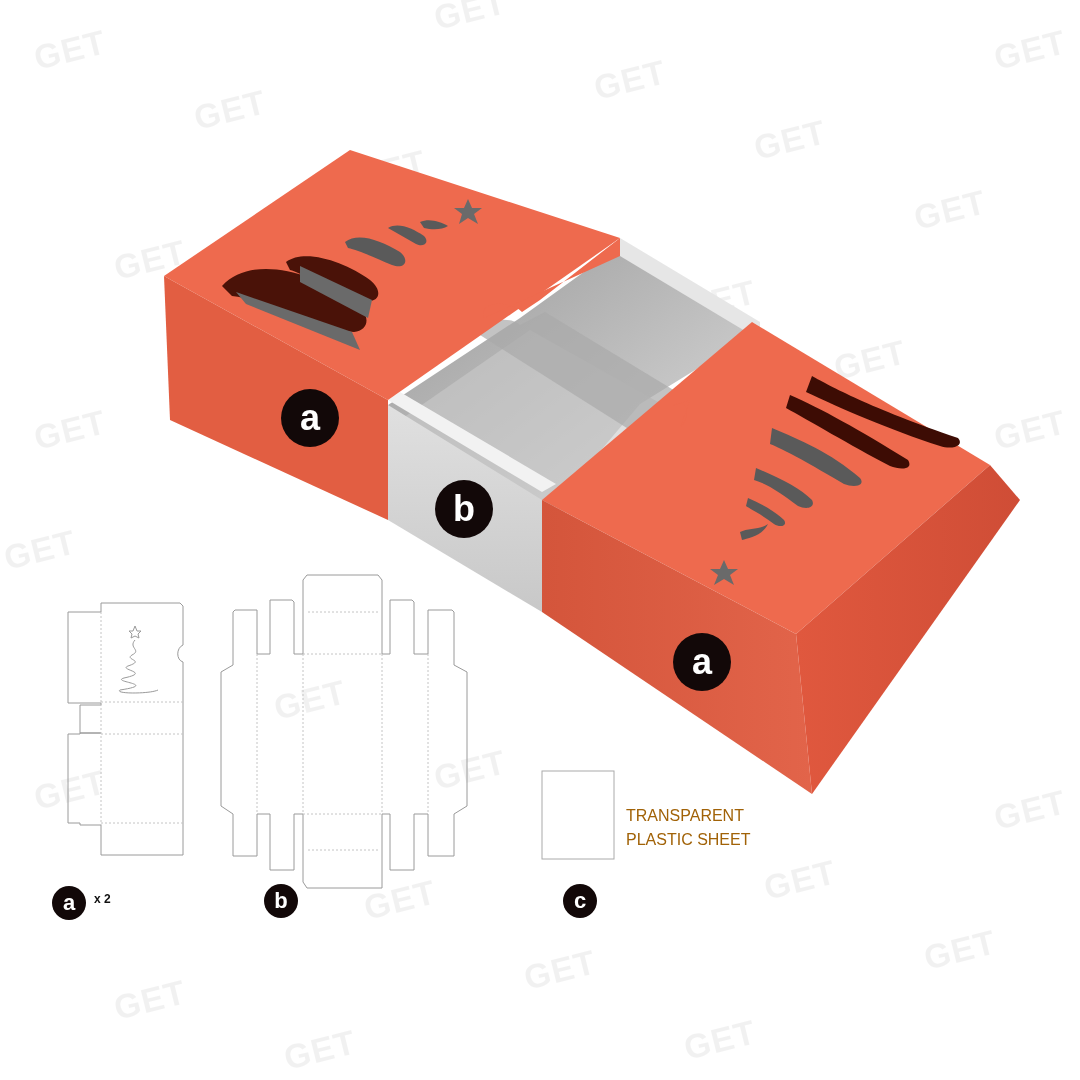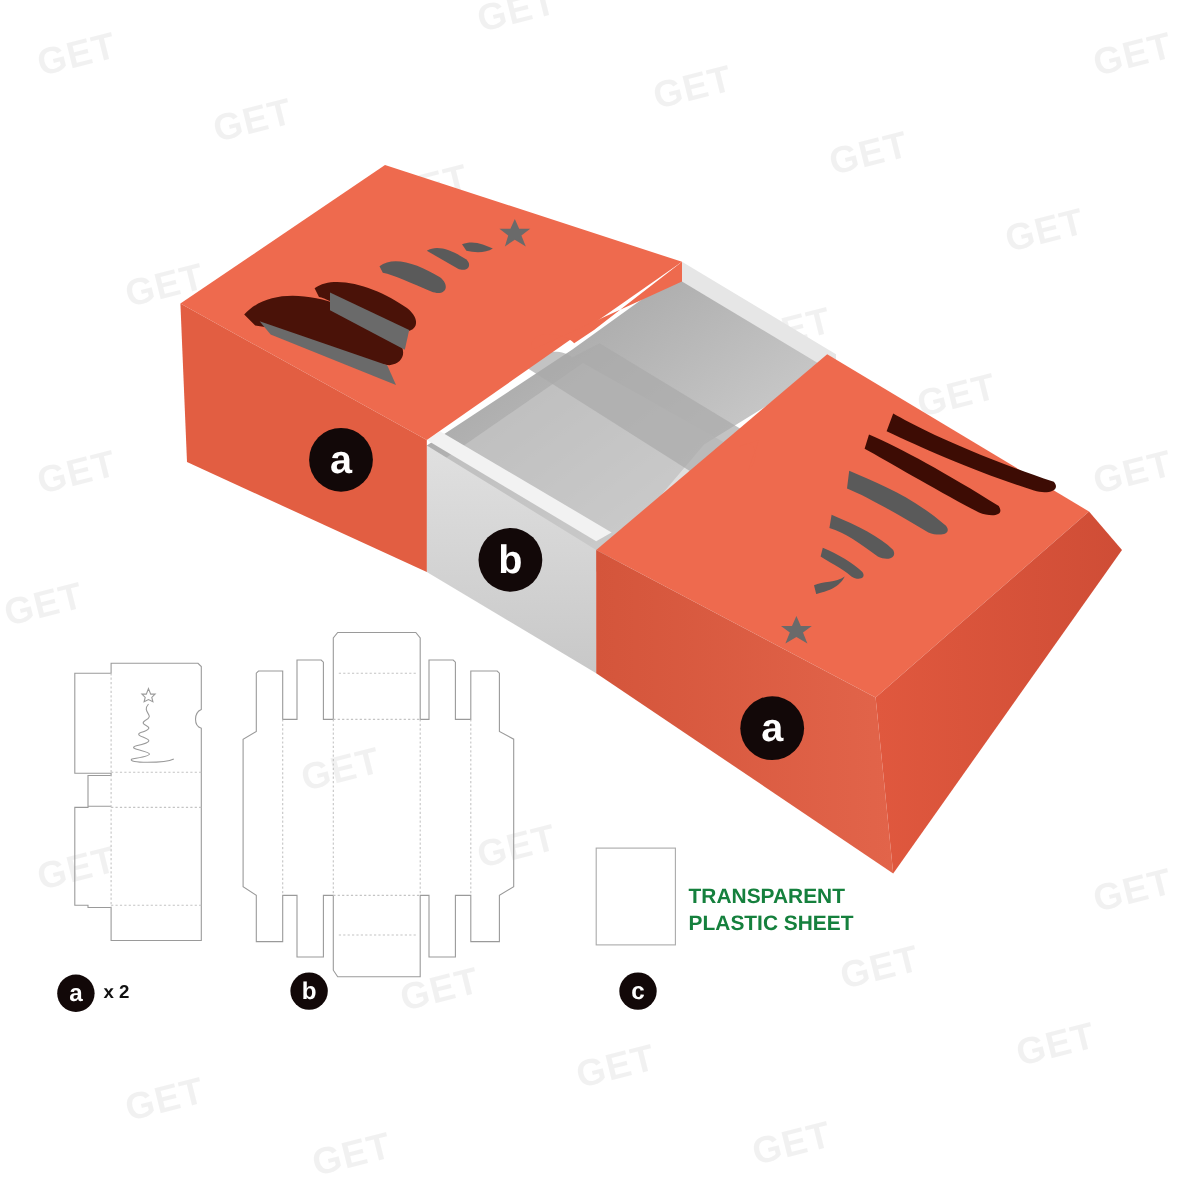--- a/index.html
+++ b/index.html
@@ -3,21 +3,21 @@
 <meta charset="utf-8">
 <style>
   html,body{margin:0;padding:0;background:#ffffff;}
   body{width:1080px;height:1080px;position:relative;overflow:hidden;font-family:"Liberation Sans",sans-serif;}
   #stage{position:absolute;left:0;top:0;width:1080px;height:1080px;}
   .wm{position:absolute;font-family:"Liberation Sans",sans-serif;font-weight:bold;font-size:34px;color:#000;opacity:0.05;transform:rotate(-14deg);transform-origin:left top;letter-spacing:1px;white-space:nowrap;}
   .badge{position:absolute;border-radius:50%;background:#120808;color:#fff;font-weight:bold;display:flex;align-items:center;justify-content:center;font-family:"Liberation Sans",sans-serif;}
   .badge.big{width:58px;height:58px;font-size:36px;}
   .badge.small{width:34px;height:34px;font-size:22px;}
   .lbl{position:absolute;font-weight:bold;color:#111;font-family:"Liberation Sans",sans-serif;}
-  .sheet-text{position:absolute;left:626px;top:804px;font-size:19px;line-height:24px;font-weight:bold;color:#15803d;}
+  .sheet-text{position:absolute;left:626px;top:804px;font-size:16px;line-height:24px;font-weight:normal;color:#a16207;}
 </style>
 </head>
 <body>
 
 <div id="stage">
 
   <div>
     <div class="wm" style="left:30px;top:40px;"><span>GET</span></div>
     <div class="wm" style="left:190px;top:100px;"><span>GET</span></div>
     <div class="wm" style="left:430px;top:0px;"><span>GET</span></div>
@@ -158,21 +158,21 @@
         </g>
       </g>
 
       <rect x="542" y="771" width="72" height="88" stroke="#aaaaaa"></rect>
     </g>
   </svg>
 
   <div class="badge small" style="left:52px;top:886px;">
       <span>a</span>
     </div>
-  <div class="lbl" style="left:94px;top:892px;font-size:17px;">x 2</div>
+  <div class="lbl" style="left:94px;top:892px;font-size:12px;">x 2</div>
   <div class="badge small" style="left:264px;top:884px;">
       <span>b</span>
     </div>
   <div class="badge small" style="left:563px;top:884px;">
       <span>c</span>
     </div>
   <div class="sheet-text">
     <div>TRANSPARENT</div>
     <div>PLASTIC SHEET</div>
   </div>

